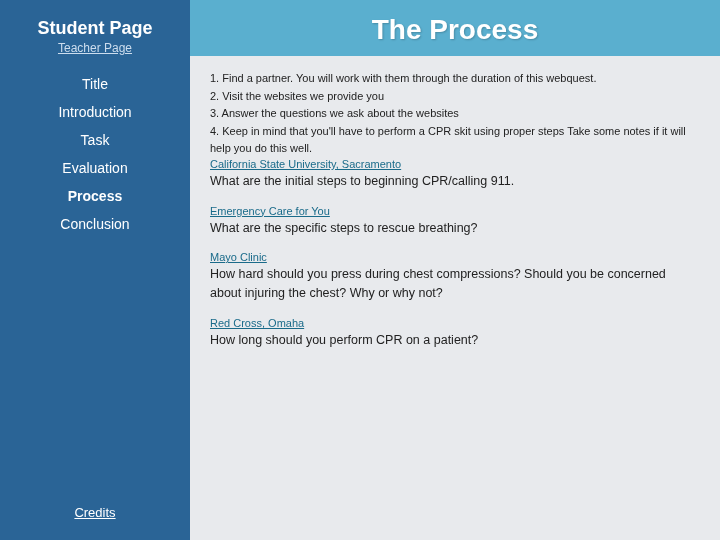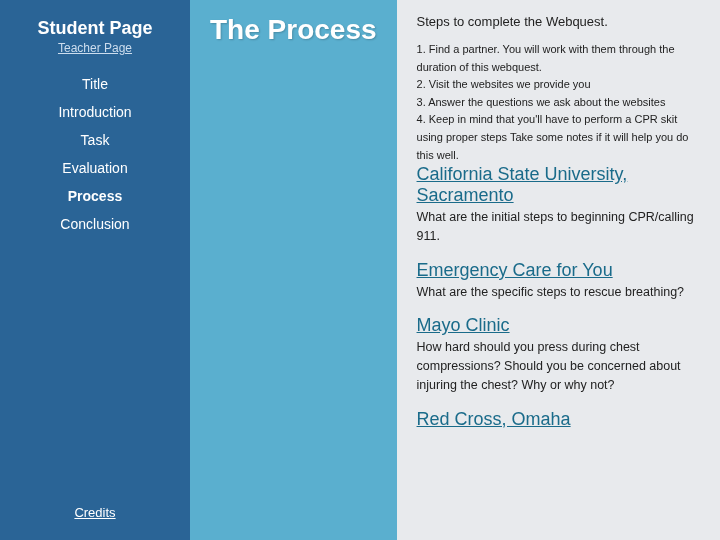--- a/index.html
+++ b/index.html
@@ -70,21 +70,21 @@
       padding: 10px;
       margin-bottom: 10px;
       text-decoration: underline;
     }
 
     
     .main {
       flex: 1;
       background-color: #fca5a5;
       display: flex;
-      flex-direction: row;
+      flex-direction: column;
       overflow: hidden;
     }
 
     .main-header {
       background-color: #5aafcf;
       padding: 14px 20px 10px;
       text-align: center;
     }
 
     .main-header h1 {
@@ -111,21 +111,21 @@
       font-size: 11px;
       color: #222;
       line-height: 1.6;
     }
 
     .resource-block {
       margin-bottom: 14px;
     }
 
     .resource-link {
-      font-size: 18px;
+      font-size: 11px;
       color: #1a6b8a;
       text-decoration: underline;
       cursor: pointer;
       display: block;
       margin-bottom: 2px;
     }
 
     .resource-desc {
       font-size: 12.5px;
       color: #222;
@@ -149,21 +149,20 @@
     </nav>
 
   <div class="sidebar-credits">Credits</div>
 </div>
 
 <div class="main">
   <div class="main-header">
     <h1>The Process</h1>
   </div>
   <div class="main-content">
-    <div class="intro-line">Steps to complete the Webquest.</div>
     <div class="steps-block">
     <div>1.  Find a partner.  You will work with them through the duration of this webquest.</div>
         <div>2.  Visit the websites we provide you</div>
         <div>3.  Answer the questions we ask about the websites</div>
         <div>4.  Keep in mind that you'll have to perform a CPR skit using proper steps  Take some notes if it will help you do this well.</div>
       </div>
     <div class="resources-list">
     <div class="resource-block">
           <a class="resource-link" href="#">California State University, Sacramento</a>
           <div class="resource-desc">What are the initial steps to beginning CPR/calling 911.</div>
@@ -171,16 +170,17 @@
         <div class="resource-block">
           <a class="resource-link" href="#">Emergency Care for You</a>
           <div class="resource-desc">What are the specific steps to rescue breathing?</div>
         </div>
         <div class="resource-block">
           <a class="resource-link" href="#">Mayo Clinic</a>
           <div class="resource-desc">How hard should you press during chest compressions?  Should you be concerned about injuring the chest?  Why or why not?</div>
         </div>
         <div class="resource-block">
           <a class="resource-link" href="#">Red Cross, Omaha</a>
+          <div class="resource-desc">How long should you perform CPR on a patient?</div>
         </div>
       </div>
   </div>
 </div>
 
 </body></html>

